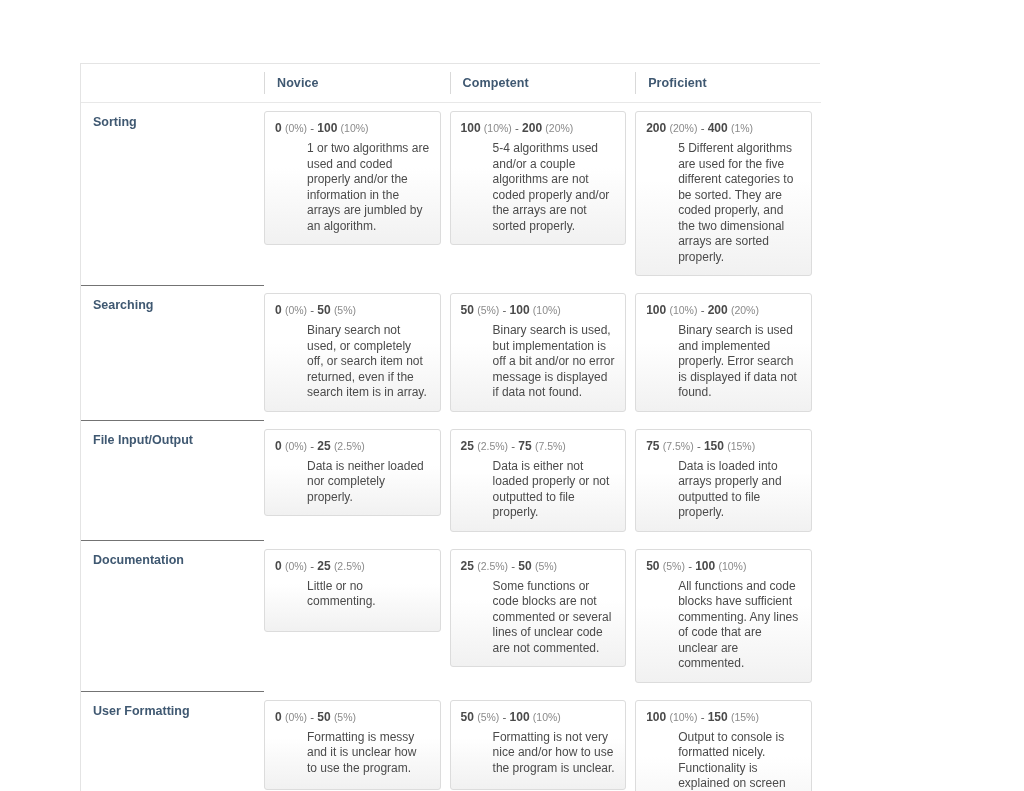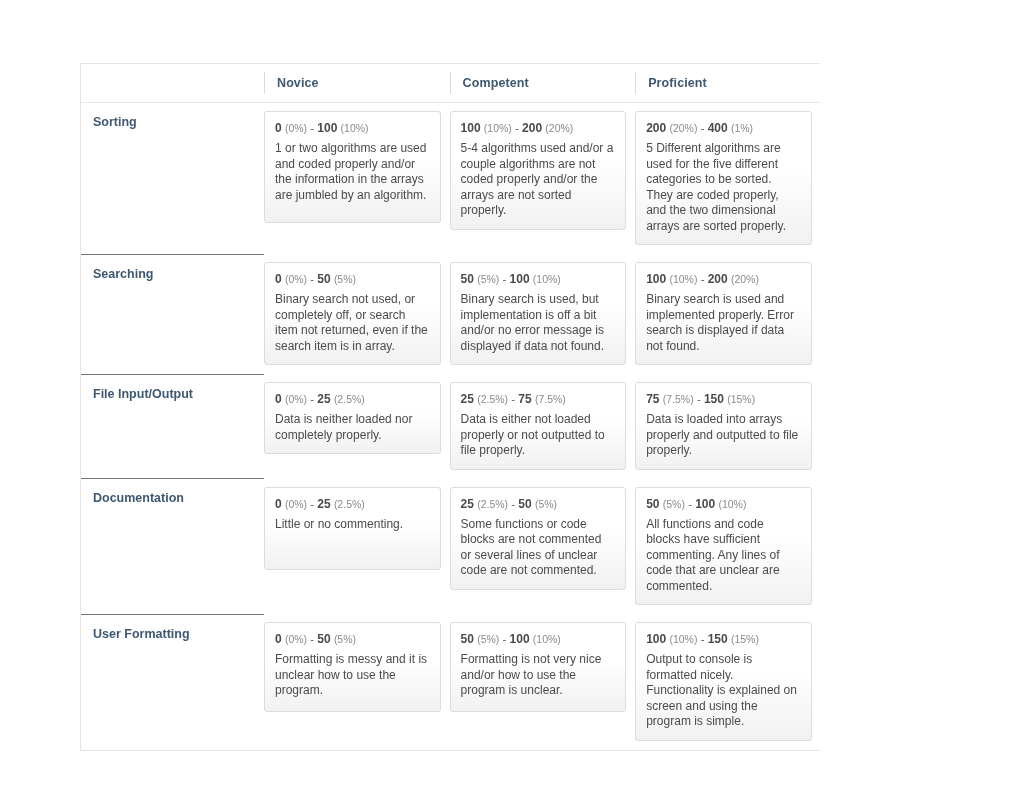--- a/index.html
+++ b/index.html
@@ -141,20 +141,21 @@
     color: #8a8a8a;
     font-size: 10.5px;
   }
   .pts-dash {
     color: #5a5a5a;
   }
   .level-desc {
     font-size: 12px;
     color: #4b4b4b;
     line-height: 15.5px;
+    margin-left: 32px;
   }
 
   
   tr[data-row="0"] .level-box { min-height: 112px; }
   tr[data-row="1"] .level-box { min-height: 97px; }
   tr[data-row="2"] .level-box { min-height: 62px; }
   tr[data-row="3"] .level-box { min-height: 83px; }
   tr[data-row="4"] .level-box { min-height: 90px; }
 </style>
 </head>

